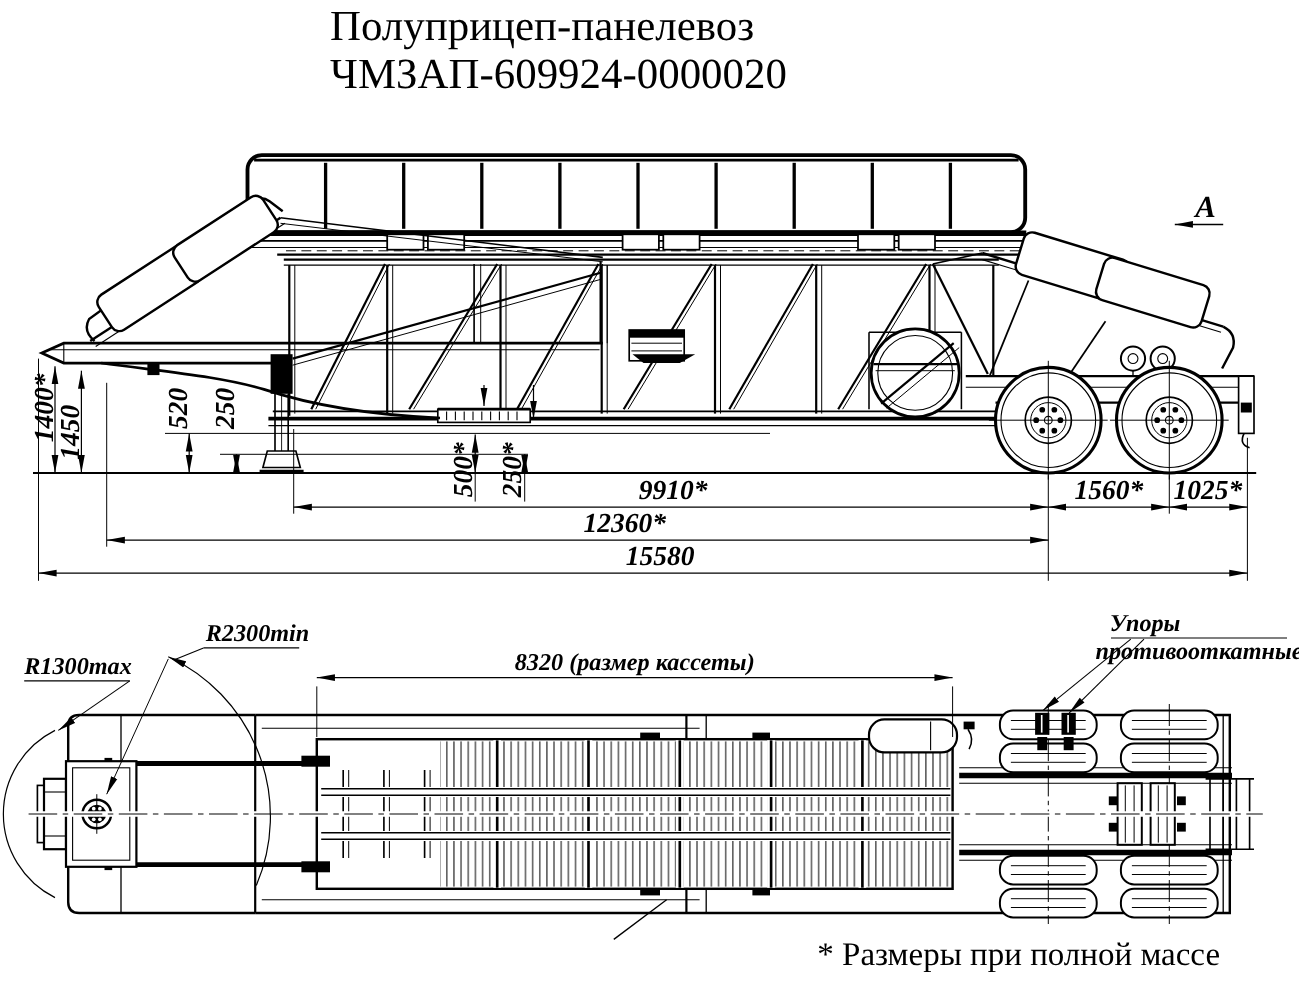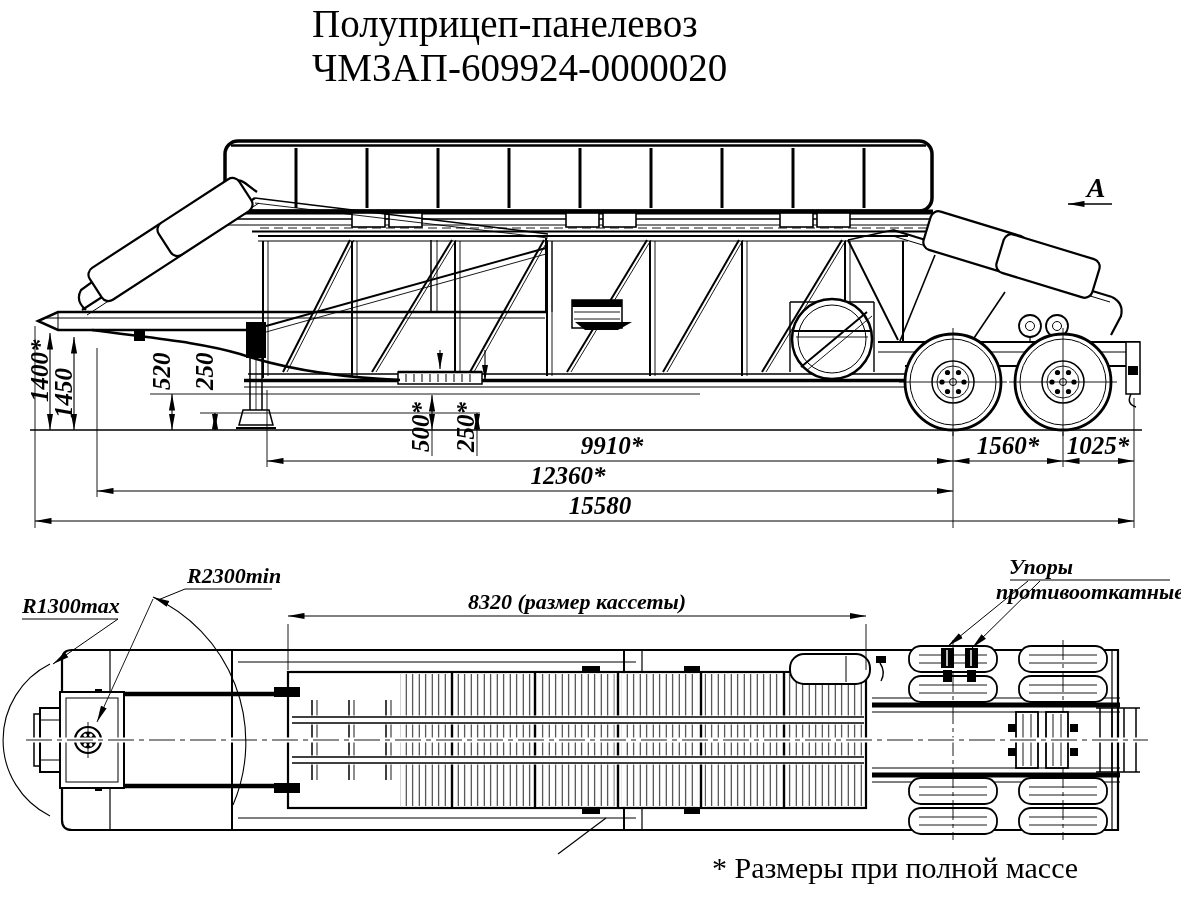--- a/index.html
+++ b/index.html
@@ -1,19 +1,19 @@
 <!DOCTYPE html>
 <html><head>
 <meta charset="utf-8">
 <style>
   html,body{margin:0;padding:0;background:#fff;}
   .page{position:relative;width:1181px;height:900px;background:#ffffff;overflow:hidden;
         font-family:"Liberation Serif",serif;color:#000;}
-  .title{position:absolute;left:312px;top:2px;font-size:39px;line-height:1.13;white-space:nowrap;}
-  .footnote{position:absolute;left:712px;top:851px;font-size:30px;white-space:nowrap;}
+  .title{position:absolute;left:300px;top:2px;font-size:39px;line-height:1.13;white-space:nowrap;}
+  .footnote{position:absolute;left:743px;top:851px;font-size:30px;white-space:nowrap;}
   svg{position:absolute;left:0;top:0;}
   .ln{stroke:#000;fill:none;}
   .fw{fill:#fff;stroke:#000;}
   .fb{fill:#000;stroke:none;}
   .dim{stroke:#000;stroke-width:1.1;fill:none;}
   .thin{stroke:#000;stroke-width:0.9;fill:none;}
   text{fill:#000;}
   .dt{font-family:"Liberation Serif",serif;font-style:italic;font-weight:bold;font-size:25px;}
   .dt2{font-family:"Liberation Serif",serif;font-style:italic;font-weight:bold;font-size:22px;}
   .va{font-family:"Liberation Serif",serif;font-style:italic;font-weight:bold;font-size:28px;}

